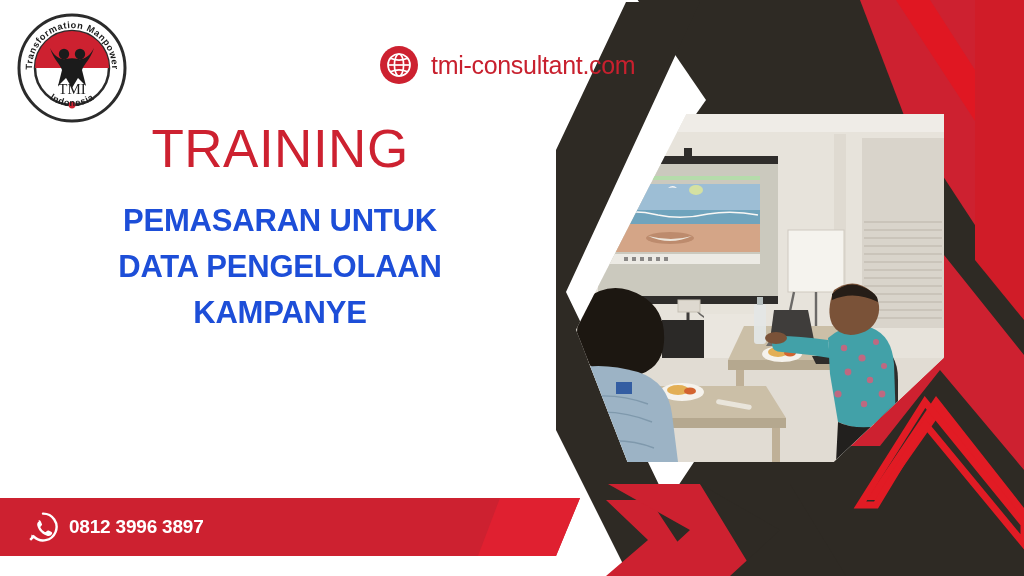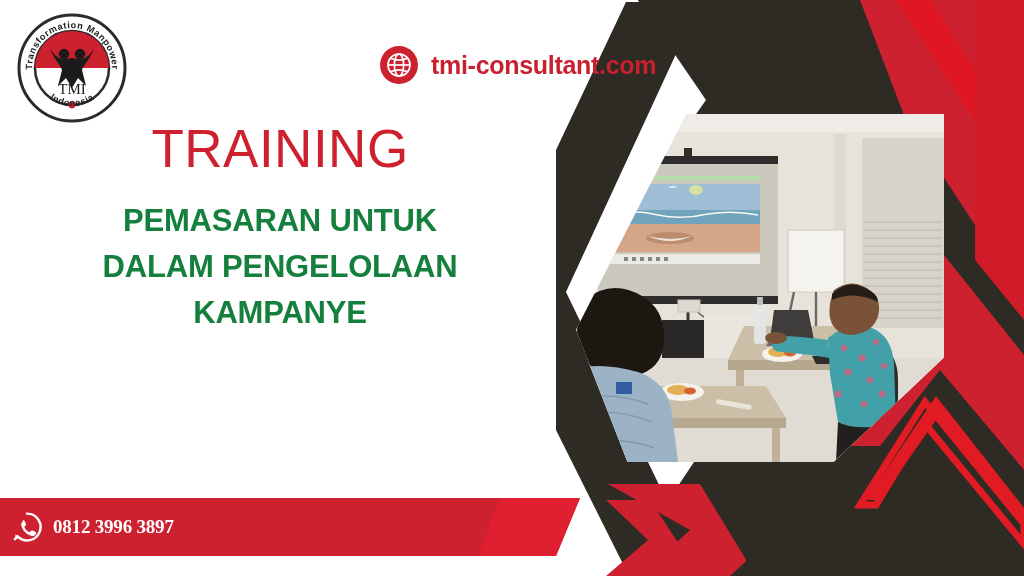--- a/index.html
+++ b/index.html
@@ -46,21 +46,21 @@
     gap: 13px;
   }
   .globe-badge {
     width: 38px;
     height: 38px;
     flex: 0 0 38px;
   }
   .website-text {
     color: #c8202e;
     font-size: 25px;
-    font-weight: bold;
+    font-weight: normal;
     letter-spacing: -0.3px;
     white-space: nowrap;
   }
 
   
   .title-main {
     position: absolute;
     left: 0;
     top: 122px;
     width: 560px;
@@ -70,21 +70,21 @@
     font-weight: normal;
     letter-spacing: 0.5px;
     line-height: 1;
   }
   .title-sub {
     position: absolute;
     left: 30px;
     top: 198px;
     width: 500px;
     text-align: center;
-    color: #15803d;
+    color: #1d4ed8;
     font-size: 31px;
     font-weight: bold;
     line-height: 1.48;
     letter-spacing: -0.2px;
   }
   .title-sub .sub-line {
     display: block;
     white-space: nowrap;
   }
 
@@ -96,23 +96,22 @@
     width: 580px;
     height: 58px;
   }
   .contact-inner {
     position: absolute;
     left: 0;
     top: 0;
     height: 58px;
     display: flex;
     align-items: center;
-    padding-left: 12px;
+    padding-left: 28px;
     gap: 26px;
-    font-family: Liberation Serif, serif;
   }
   .contact-item {
     display: flex;
     align-items: center;
     gap: 11px;
   }
   .contact-icon {
     width: 30px;
     height: 30px;
     flex: 0 0 30px;
@@ -228,21 +227,21 @@
         <path d="M 10.4,25.8 Q 19,22 27.6,25.8"></path>
       </g>
     </svg>
     <span class="website-text">tmi-consultant.com</span>
   </div>
 
   <div class="title-main">TRAINING</div>
 
   <div class="title-sub">
     <span class="sub-line">PEMASARAN UNTUK</span>
-    <span class="sub-line">DALAM PENGELOLAAN</span>
+    <span class="sub-line">DATA PENGELOLAAN</span>
     <span class="sub-line">KAMPANYE</span>
   </div>
 
   <div class="photo-hex">
     <svg viewBox="0 0 368 348" width="368" height="348" aria-hidden="true">
 
       <rect x="0" y="0" width="368" height="348" fill="#eceae4"></rect>
       <rect x="0" y="0" width="368" height="18" fill="#f5f4f1"></rect>
 
       <ellipse cx="42" cy="16" rx="11" ry="5" fill="#fbfbf7"></ellipse>

